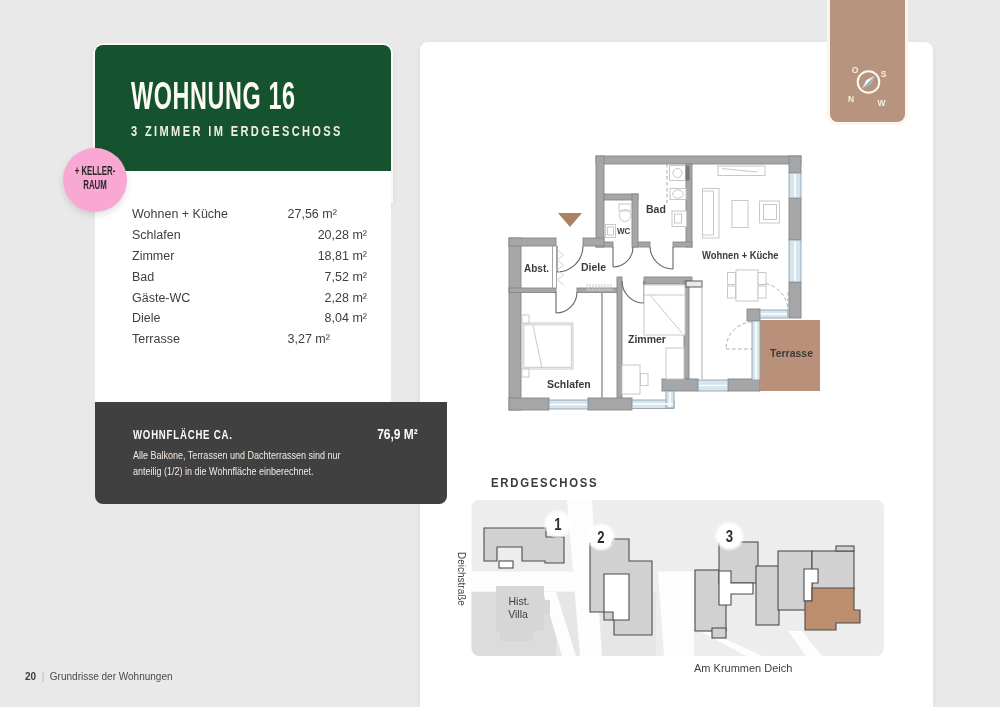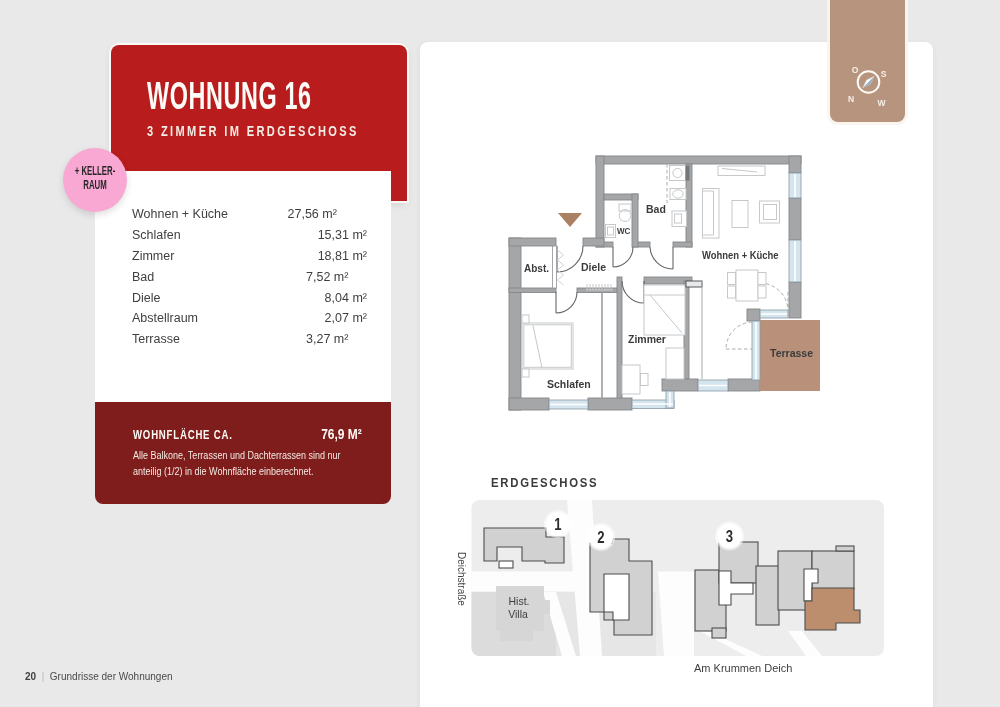--- a/index.html
+++ b/index.html
@@ -8,63 +8,63 @@
        font-family:"Liberation Sans",sans-serif;}
   .abs{position:absolute;}
 </style>
 </head>
 <body>
 
 <div class="abs" style="left:420px;top:42px;width:513px;height:665px;background:#ffffff;border-radius:8px 8px 0 0;box-shadow:0 2px 6px rgba(0,0,0,0.06);"></div>
 
 <div class="abs" style="left:95px;top:45px;width:296px;height:459px;">
 
-  <div class="abs" style="left:16px;top:0;width:296px;height:156px;background:#b91c1c;border-radius:8px 8px 0 0;box-shadow:0 0 0 2px rgba(255,252,248,.85),0 3px 8px rgba(0,0,0,.10);">
+  <div class="abs" style="left:0;top:0;width:296px;height:156px;background:#14532d;border-radius:8px 8px 0 0;box-shadow:0 0 0 2px rgba(255,252,248,.85),0 3px 8px rgba(0,0,0,.10);">
 
     <div class="abs" style="left:36px;top:30px;font-weight:bold;font-size:39px;line-height:1.1;color:#fcfbf7;transform:scaleX(0.6);transform-origin:0 0;white-space:nowrap;letter-spacing:1px;">WOHNUNG 16</div>
 
     <div class="abs" style="left:36px;top:78px;font-weight:bold;font-size:14px;color:#f3ece5;transform:scaleX(0.79);transform-origin:0 0;letter-spacing:3px;white-space:nowrap;">3 ZIMMER IM ERDGESCHOSS</div>
   </div>
 
   <div class="abs" style="left:0;top:126px;width:296px;height:231px;background:#ffffff;">
     <table style="position:absolute;left:36px;top:33px;width:237px;border-collapse:collapse;font-size:12.5px;color:#3f3f3f;">
       <tbody>
       <tr style="height:20.8px;">
             <td>Wohnen + Küche</td>
             <td style="text-align:left;">27,56 m²</td>
           </tr>
       <tr style="height:20.8px;">
             <td>Schlafen</td>
-            <td style="text-align:right;">15,31 m²</td>
+            <td style="text-align:right;">20,28 m²</td>
           </tr>
       <tr style="height:20.8px;">
             <td>Zimmer</td>
             <td style="text-align:right;">18,81 m²</td>
           </tr>
       <tr style="height:20.8px;">
             <td>Bad</td>
-            <td style="text-align:center;">7,52 m²</td>
+            <td style="text-align:right;">7,52 m²</td>
+          </tr>
+      <tr style="height:20.8px;">
+            <td>Gäste-WC</td>
+            <td style="text-align:right;">2,28 m²</td>
           </tr>
       <tr style="height:20.8px;">
             <td>Diele</td>
             <td style="text-align:right;">8,04 m²</td>
           </tr>
       <tr style="height:20.8px;">
-            <td>Abstellraum</td>
-            <td style="text-align:right;">2,07 m²</td>
-          </tr>
-      <tr style="height:20.8px;">
             <td>Terrasse</td>
-            <td style="text-align:center;">3,27 m²</td>
+            <td style="text-align:left;">3,27 m²</td>
           </tr>
       </tbody>
     </table>
   </div>
 
-  <div class="abs" style="left:0;top:357px;width:296px;height:102px;background:#7f1d1d;border-radius:0 0 8px 8px;">
+  <div class="abs" style="left:0;top:357px;width:352px;height:102px;background:#404040;border-radius:0 0 8px 8px;">
 
     <div class="abs" style="left:38px;top:26px;font-weight:bold;font-size:12px;letter-spacing:1px;color:#fdfaf6;transform:scaleX(0.8);transform-origin:0 0;">WOHNFLÄCHE CA.</div>
 
     <div class="abs" style="right:29px;top:23px;font-weight:bold;font-size:15px;color:#fdfaf6;transform:scaleX(0.8);transform-origin:100% 0;">76,9 M²</div>
 
     <div class="abs" style="left:38px;top:46px;width:244px;font-size:10px;line-height:15.5px;color:#f3e9e1;transform:scaleX(0.9);transform-origin:0 0;">Alle Balkone, Terrassen und Dachterrassen sind nur anteilig (1/2) in die Wohnfläche einberechnet.</div>
   </div>
 </div>
 
 <div class="abs" style="left:63px;top:148px;width:64px;height:64px;background:#f9a8d4;border-radius:50%;box-shadow:0 3px 7px rgba(0,0,0,.13);">

